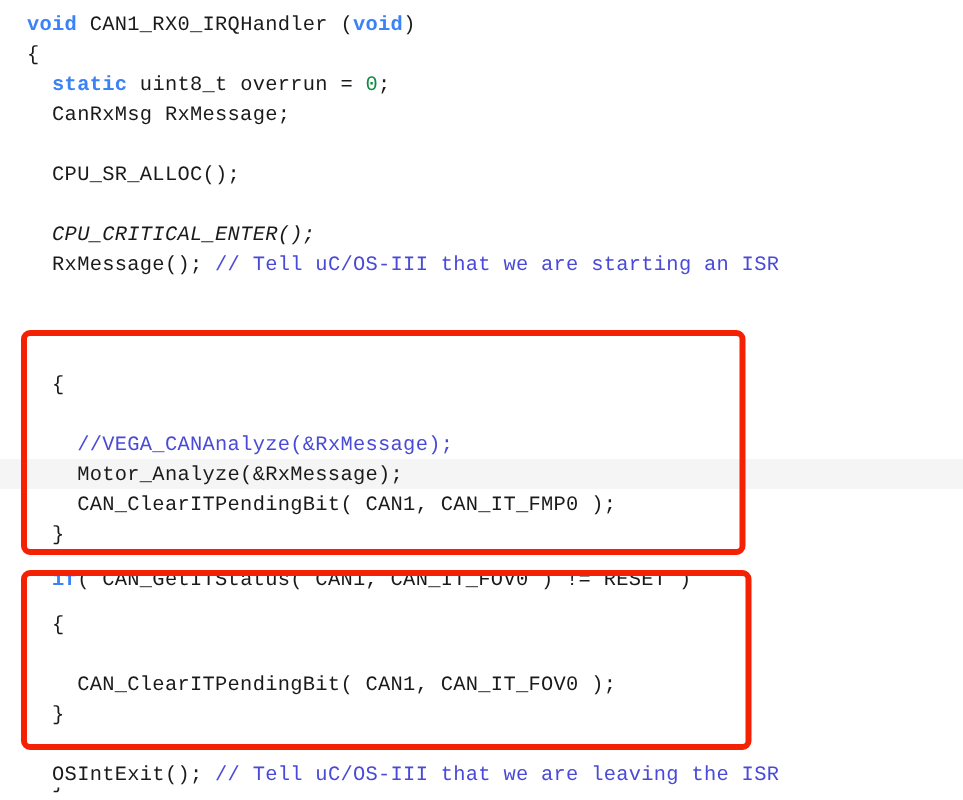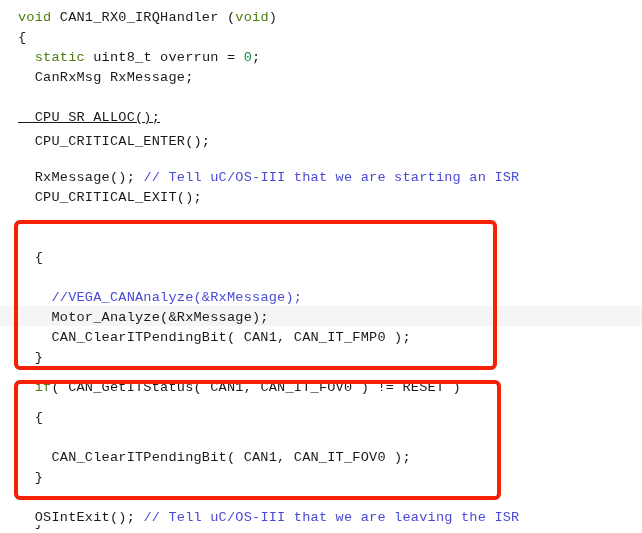--- a/index.html
+++ b/index.html
@@ -57,21 +57,21 @@
     height: 20px;
     line-height: 20px;
     white-space: pre;
     font-size: 13.6px;
     letter-spacing: 0.2px;
     color: #1a1a1a;
     font-family: "Liberation Mono", "DejaVu Sans Mono", monospace;
   }
   .code-line.indent0 { left: 18px; }
 
-  .kw      { font-weight: normal; color: #4d7c0f; }
+  .kw      { font-weight: bold; color: #3b82f6; }
   .num     { color: #0c8a3e; }
   .comment { color: #4a4ad8; }
 
   
   .clipped-row {
     position: absolute;
     left: 18px;
     top: 525px;
     height: 8px;
     overflow: hidden;
@@ -91,25 +91,24 @@
 <div id="code-surface">
 
   <div class="highlight-band" id="highlight-band" style="top: 306px; height: 20px; background: rgb(245, 245, 245);"></div>
 
   <div class="code-layer" id="code-layer">
       <div class="code-line indent0" style="top: 8px;"><span class="kw">void</span><span> CAN1_RX0_IRQHandler (</span><span class="kw">void</span><span>)</span></div>
       <div class="code-line indent0" style="top: 28px;"><span>{</span></div>
       <div class="code-line indent0" style="top: 48px;"><span>  </span><span class="kw">static</span><span> uint8_t overrun = </span><span class="num">0</span><span>;</span></div>
       <div class="code-line indent0" style="top: 68px;"><span>  CanRxMsg RxMessage;</span></div>
       <div class="code-line indent0" style="top: 88px;"><span></span></div>
-      <div class="code-line indent0" style="top: 108px; text-decoration: underline;"><span>  CPU_SR_ALLOC();</span></div>
+      <div class="code-line indent0" style="top: 108px;"><span>  CPU_SR_ALLOC();</span></div>
       <div class="code-line indent0" style="top: 128px;"><span></span></div>
-      <div class="code-line indent0" style="top: 132px;"><span>  CPU_CRITICAL_ENTER();</span></div>
+      <div class="code-line indent0" style="top: 148px; font-style: italic;"><span>  CPU_CRITICAL_ENTER();</span></div>
       <div class="code-line indent0" style="top: 168px;"><span>  RxMessage(); </span><span class="comment">// Tell uC/OS-III that we are starting an ISR</span></div>
-      <div class="code-line indent0" style="top: 188px;"><span>  CPU_CRITICAL_EXIT();</span></div>
       <div class="code-line indent0" style="top: 208px;"><span></span></div>
       <div class="code-line indent0" style="top: 248px;"><span>  {</span></div>
       <div class="code-line indent0" style="top: 288px;"><span>    </span><span class="comment">//VEGA_CANAnalyze(&amp;RxMessage);</span></div>
       <div class="code-line indent0" style="top: 308px;"><span>    Motor_Analyze(&amp;RxMessage);</span></div>
       <div class="code-line indent0" style="top: 328px;"><span>    CAN_ClearITPendingBit( CAN1, CAN_IT_FMP0 );</span></div>
       <div class="code-line indent0" style="top: 348px;"><span>  }</span></div>
       <div class="code-line indent0" style="top: 368px;"><span></span></div>
       <div class="code-line indent0" style="top: 378px;"><span>  </span><span class="kw">if</span><span>( CAN_GetITStatus( CAN1, CAN_IT_FOV0 ) != RESET )</span></div>
       <div class="code-line indent0" style="top: 408px;"><span>  {</span></div>
       <div class="code-line indent0" style="top: 448px;"><span>    CAN_ClearITPendingBit( CAN1, CAN_IT_FOV0 );</span></div>

